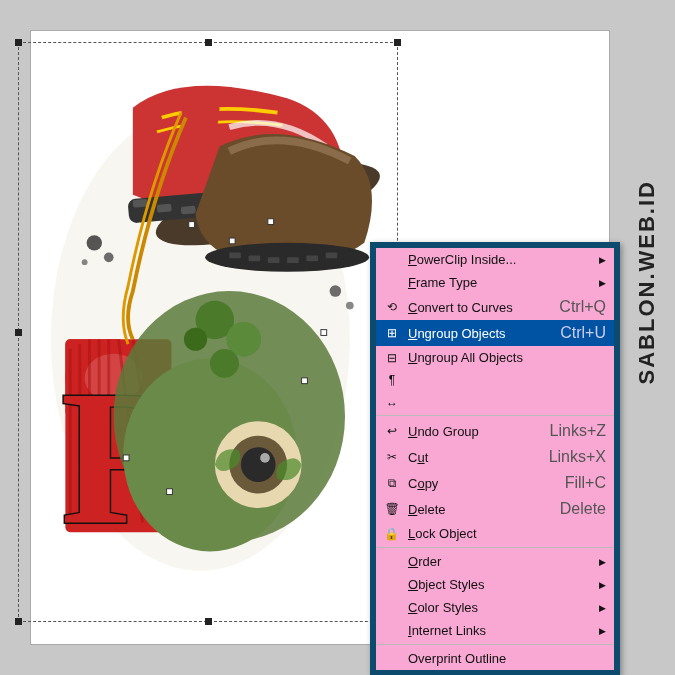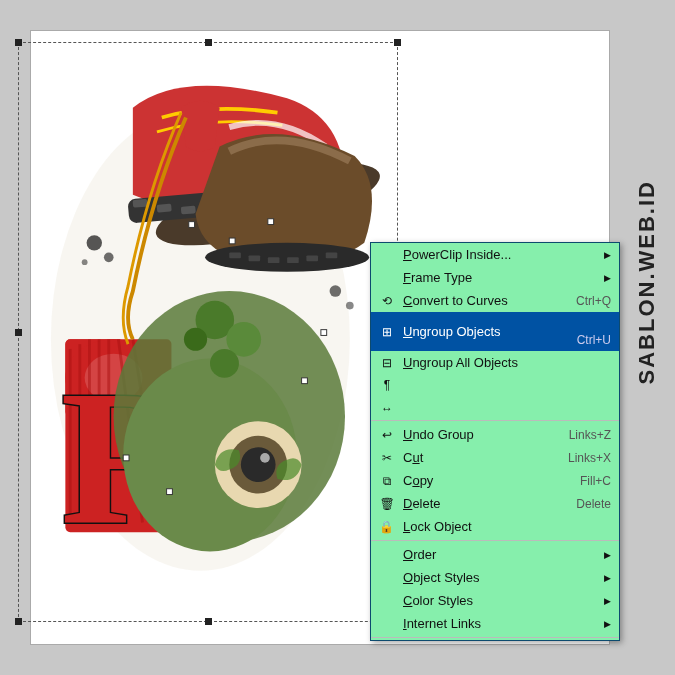--- a/index.html
+++ b/index.html
@@ -46,22 +46,22 @@
       letter-spacing: 2px;
       font-family: 'Arial Black', Arial, sans-serif;
     }
 
     
     .context-menu {
       position: absolute;
       top: 242px;
       left: 370px;
       width: 250px;
-      background: #86efac;
-      border: 1px solid #0c4a6e;
+      background: #f9a8d4;
+      border: 6px solid #0c4a6e;
       box-shadow: 2px 2px 6px rgba(0,0,0,0.35);
       z-index: 100;
       font-size: 13px;
       font-family: Arial, sans-serif;
     }
 
     .menu-item {
       display: flex;
       align-items: center;
       padding: 4px 8px 4px 32px;
@@ -84,26 +84,25 @@
 
     .menu-separator {
       height: 1px;
       background: #bbb;
       margin: 2px 0;
     }
 
     .menu-item .shortcut {
       margin-left: auto;
       color: #555;
-      font-size: 12px;
+      font-size: 16px;
     }
 
     .menu-item.highlighted .shortcut {
       color: #ccc;
-      margin-top: 17px;
     }
 
     .menu-item .arrow {
       margin-left: auto;
       font-size: 10px;
     }
 
     .menu-item .icon-area {
       position: absolute;
       left: 4px;
@@ -322,17 +321,21 @@
         <div class="icon-area"></div>
         <span><span class="ul">C</span>olor Styles</span>
         <span class="arrow" style="font-size: 9px;">▶</span>
       </div>
       <div class="menu-item">
         <div class="icon-area"></div>
         <span><span class="ul">I</span>nternet Links</span>
         <span class="arrow" style="font-size: 9px;">▶</span>
       </div>
       <div class="menu-separator"></div>
+      <div class="menu-item">
+        <div class="icon-area"></div>
+        <span>Overprint Outline</span>
+      </div>
     </div>
 
   <div class="watermark">SABLON.WEB.ID</div>
 
 </div>
 
 </body></html>

